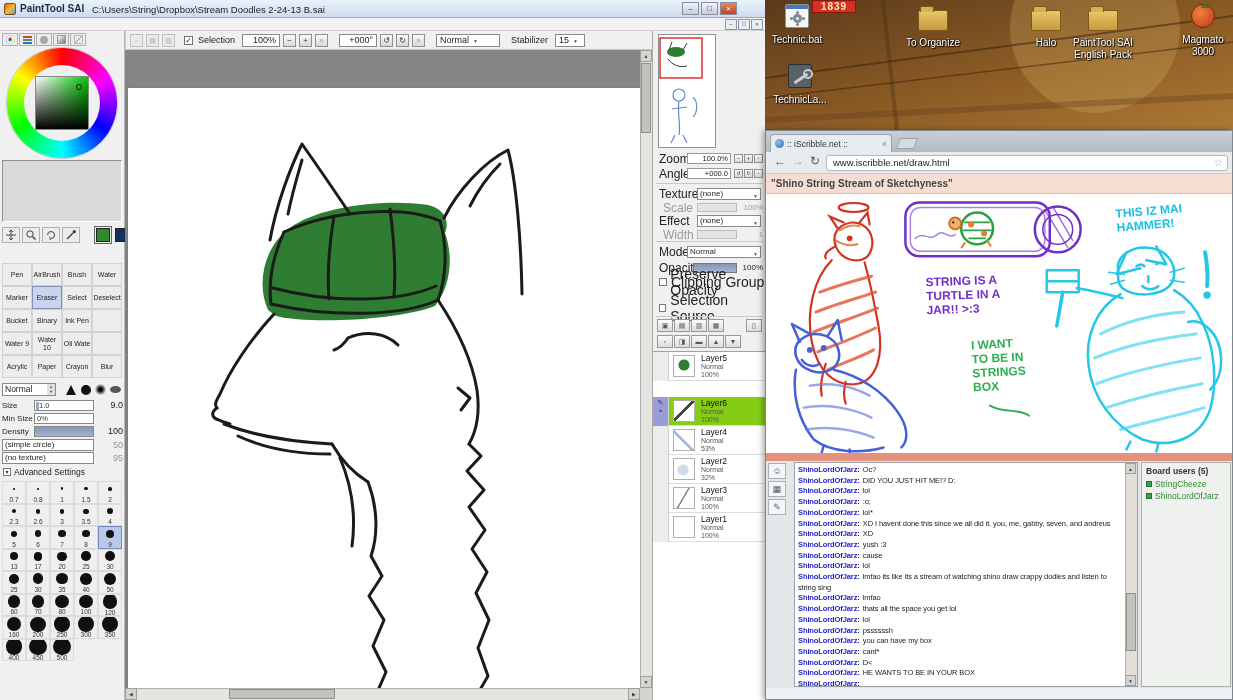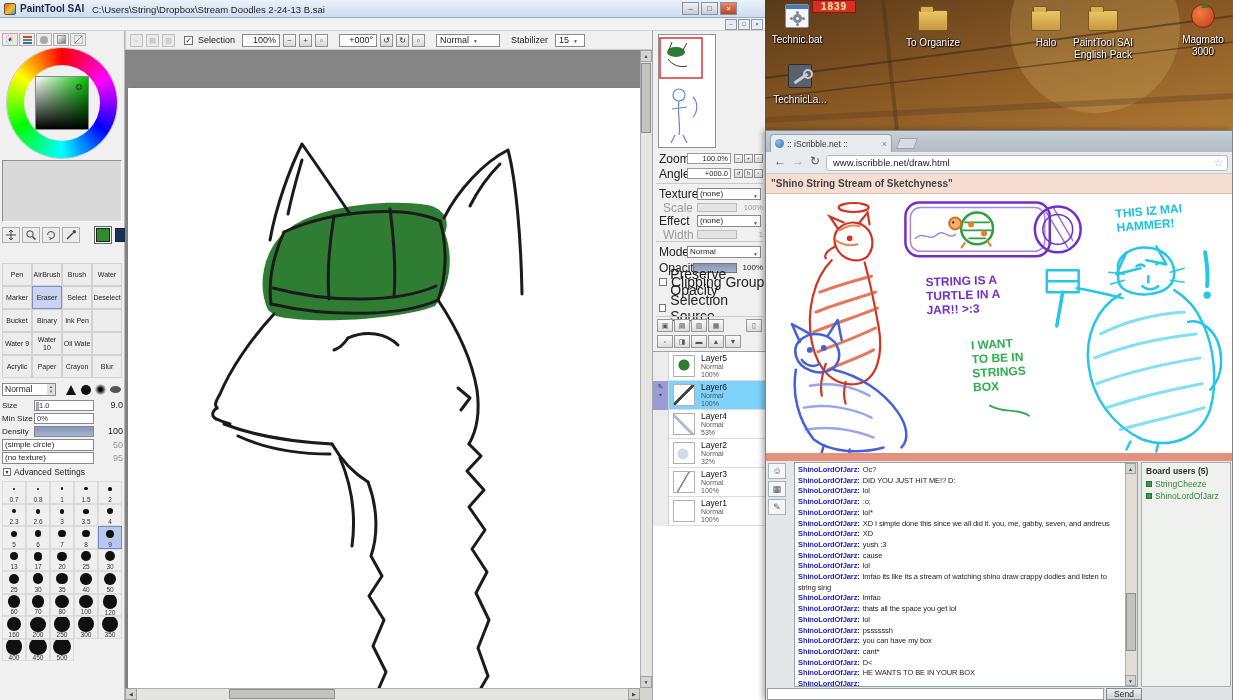--- a/index.html
+++ b/index.html
@@ -145,21 +145,21 @@
   .rp-dim-track { position:absolute; left:44px; width:40px; height:9px; background:#e4e4e4; border:1px solid #bcbcbc; }
   .rp-dim-val { position:absolute; left:86px; width:24px; font-size:7.5px; color:#9a9a9a; text-align:right; }
   .rp-track { position:absolute; left:40px; width:44px; height:10px; background:linear-gradient(#8494b4,#a4b4d0); border:1px solid #777; }
   .rp-val { position:absolute; left:86px; width:24px; font-size:8px; color:#222; text-align:right; }
   .lp-check { display:flex; align-items:center; gap:4px; position:absolute; left:6px; height:12px; }
   .cb { width:8px; height:8px; background:#fff; border:1px solid #777; }
   .cb-label { font-size:14px; color:#222; }
   .ltb-btn { position:absolute; width:16px; height:13px; background:linear-gradient(#fafafa,#dcdcdc); border:1px solid #999; font-size:7px; line-height:11px; text-align:center; color:#555; }
   .layer-list { position:absolute; left:0; top:320px; width:112px; bottom:0; background:#fff; border-top:1px solid #a0a0a0; overflow:hidden; }
   .layer-row { position:relative; width:112px; height:29px; border-bottom:1px solid #dcdcdc; background:#fff; }
-  .layer-row.selected { background:#7dd3fc; }
+  .layer-row.selected { background:#84cc16;margin-top:16px; }
   .lr-strip { position:absolute; left:0; top:0; width:16px; height:29px; background:#ececec; border-right:1px solid #d0d0d0;
     display:flex; flex-direction:column; align-items:center; font-size:7px; color:#333; padding-top:2px; }
   .layer-row.selected .lr-strip { background:#9a9cd8; }
   .layer-row .lr-strip span { visibility:hidden; }
   .layer-row.selected .lr-strip span { visibility:visible; }
   .lr-thumb { position:absolute; left:20px; top:3px; width:22px; height:22px; background:#fff; border:1px solid #b0b0b0; }
   .layer-list .layer-row:nth-child(1) .lr-thumb { background:#fff radial-gradient(circle at 50% 45%, #2e7d33 0 5px, transparent 6px); }
   .layer-list .layer-row:nth-child(2) .lr-thumb { background:#fff linear-gradient(135deg, transparent 44%, #444 45%, #444 53%, transparent 54%); }
   .layer-list .layer-row:nth-child(3) .lr-thumb { background:#fff linear-gradient(45deg, transparent 40%, #a8bce0 41%, #a8bce0 50%, transparent 51%); }
   .layer-list .layer-row:nth-child(4) .lr-thumb { background:#fff radial-gradient(circle at 45% 55%, #d0dcec 0 5px, transparent 6px); }
@@ -1040,21 +1040,21 @@
             <div class="chat-line" style="--i: 2;">
               <span class="chat-user">ShinoLordOfJarz:</span><span class="chat-text">lol</span>
             </div>
             <div class="chat-line" style="--i: 3;">
               <span class="chat-user">ShinoLordOfJarz:</span><span class="chat-text">:o;</span>
             </div>
             <div class="chat-line" style="--i: 4;">
               <span class="chat-user">ShinoLordOfJarz:</span><span class="chat-text">lol*</span>
             </div>
             <div class="chat-line" style="--i: 5;">
-              <span class="chat-user">ShinoLordOfJarz:</span><span class="chat-text">XD I simple done this since we all did it. you, me, gabby, seven, and andreus</span>
+              <span class="chat-user">ShinoLordOfJarz:</span><span class="chat-text">XD I havent done this since we all did it. you, me, gabby, seven, and andreus</span>
             </div>
             <div class="chat-line" style="--i: 6;">
               <span class="chat-user">ShinoLordOfJarz:</span><span class="chat-text">XD</span>
             </div>
             <div class="chat-line" style="--i: 7;">
               <span class="chat-user">ShinoLordOfJarz:</span><span class="chat-text">yush :3</span>
             </div>
             <div class="chat-line" style="--i: 8;">
               <span class="chat-user">ShinoLordOfJarz:</span><span class="chat-text">cause</span>
             </div>
@@ -1103,20 +1103,16 @@
               <span class="user-dot"></span>
               <span class="user-name">StringCheeze</span>
             </div>
             <div class="user-row" style="--i: 1;">
               <span class="user-dot"></span>
               <span class="user-name">ShinoLordOfJarz</span>
             </div>
         </div>
       </div>
 
-      <div class="chat-input-row">
-        <input class="chat-input" style="">
-        <div class="send-btn">Send</div>
-      </div>
     </div>
   </div>
 
 </div>
 
 </body></html>

